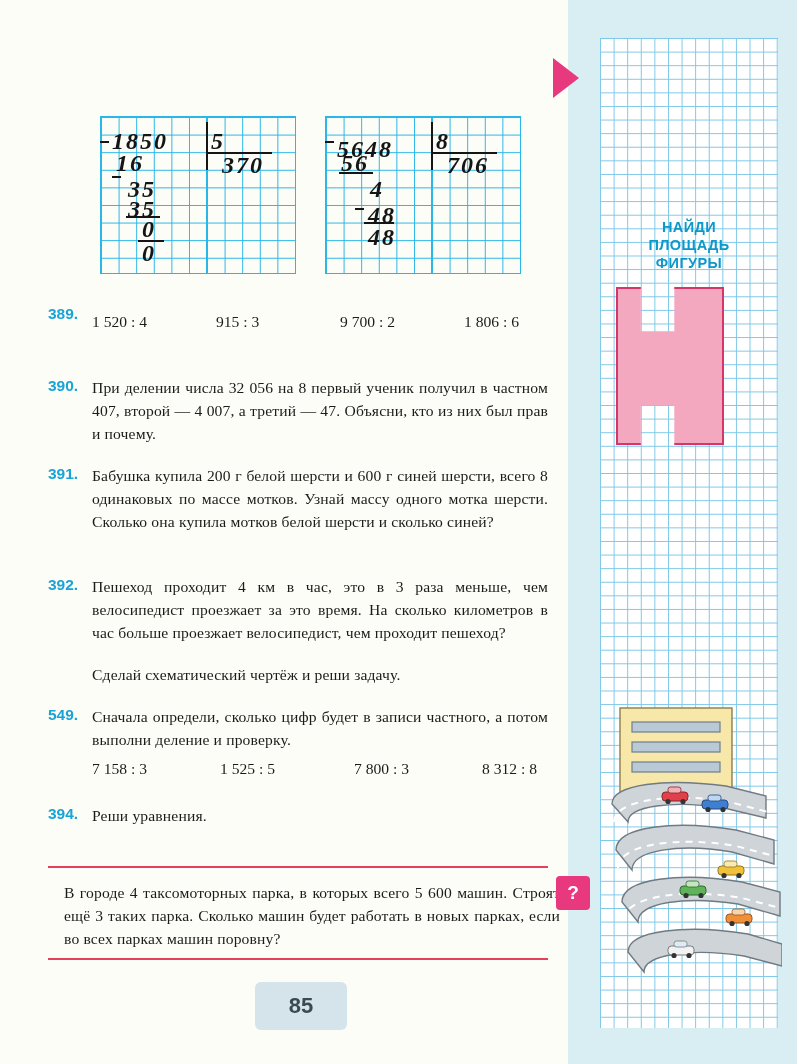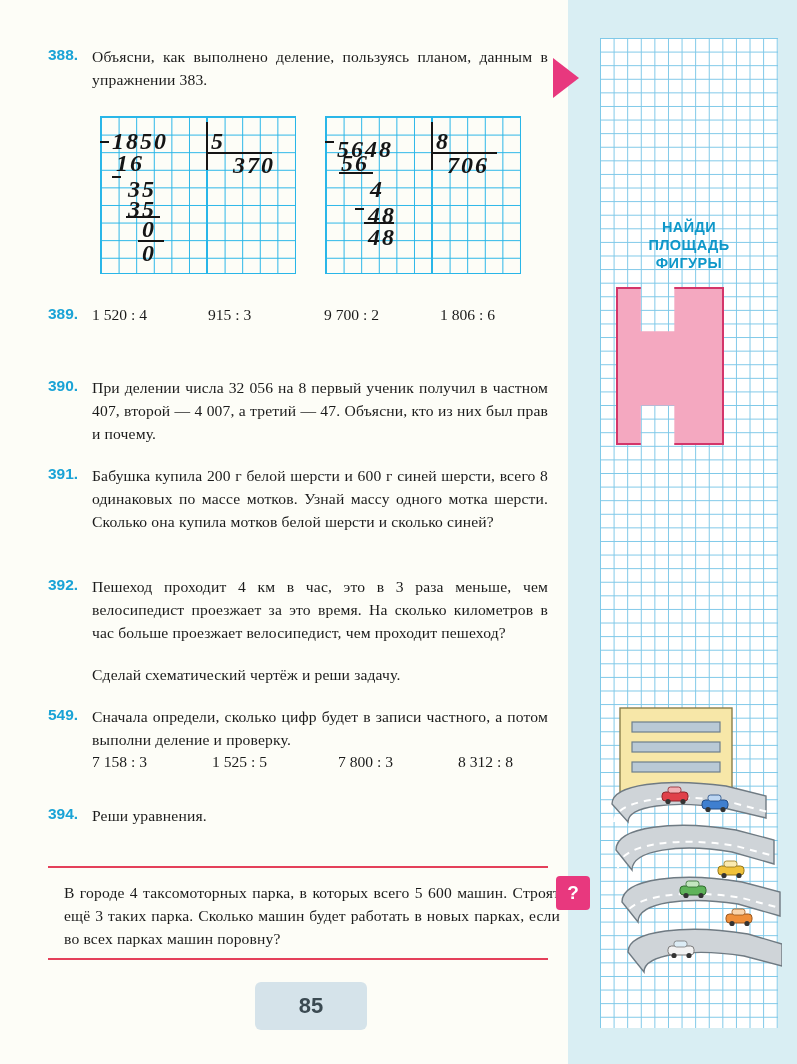--- a/index.html
+++ b/index.html
@@ -64,24 +64,25 @@
   .body {
     margin-left: 44px;
     font-size: 15.6px;
     line-height: 1.46;
     color: #1b1b1b;
     text-align: justify;
     letter-spacing: 0.15px;
   }
   .mono-row {
     margin-left: 44px;
-    margin-top: 1px;
+    margin-top: 8px;
     font-size: 15.6px;
     color: #1b1b1b;
     display: flex;
+    gap: 8px;
   }
   .mono-row span { display: inline-block; }
 
   
   .divbox {
     position: absolute;
     background-image:
       linear-gradient(to right, #29b6e8 1px, transparent 1px),
       linear-gradient(to bottom, #29b6e8 1px, transparent 1px);
     background-size: 17.6px 17.6px;
@@ -119,21 +120,21 @@
     left: 48px;
     width: 500px;
     height: 2px;
     background: #e4405a;
   }
 
   
   #page-num-box {
     position: absolute;
     left: 255px; top: 982px;
-    width: 112px; height: 48px;
+    width: 92px; height: 48px;
     background: #d5e3ea;
     border-radius: 6px;
     display: flex;
     align-items: center;
     justify-content: center;
     font-family: "Liberation Sans", sans-serif;
     font-weight: bold;
     font-size: 22px;
     color: #3b4a52;
   }
@@ -200,32 +201,28 @@
 </style>
 </head>
 <body>
 
 <div id="page">
 
   <div id="left-col"></div>
   <div id="right-col"></div>
   <div id="grid-panel"></div>
 
-  <div class="ex" style="top:46px;">
-    <div class="num">388.</div>
-    <div class="body">Объясни, как выполнено деление, пользуясь планом, данным в упражнении 383.</div>
-  </div>
 
   <div class="divbox" style="left:100px; top:116px; width:106px; height:156px;"></div>
   <div class="divbox" style="left:206px; top:116px; width:88px; height:156px;"></div>
   <div class="hand" style="left:112px; top:128px;">1850</div>
   <div class="vline" style="left:206px; top:122px; height:48px;"></div>
   <div class="hline" style="left:206px; top:152px; width:66px;"></div>
   <div class="hand" style="left:211px; top:128px;">5</div>
-  <div class="hand" style="left:233px; top:152px;font-style:italic;">370</div>
+  <div class="hand" style="left:222px; top:152px;font-style:italic;">370</div>
   <div class="minus" style="left:100px; top:141px;"></div>
   <div class="hand" style="left:116px; top:150px;">16</div>
   <div class="minus" style="left:112px; top:176px;"></div>
   <div class="hand" style="left:128px; top:176px;">35</div>
   <div class="hand" style="left:128px; top:196px;">35</div>
   <div class="hline" style="left:126px; top:216px; width:34px;"></div>
   <div class="hand" style="left:142px; top:216px;">0</div>
   <div class="hand" style="left:142px; top:240px;">0</div>
   <div class="hline" style="left:138px; top:240px; width:26px;"></div>
 

